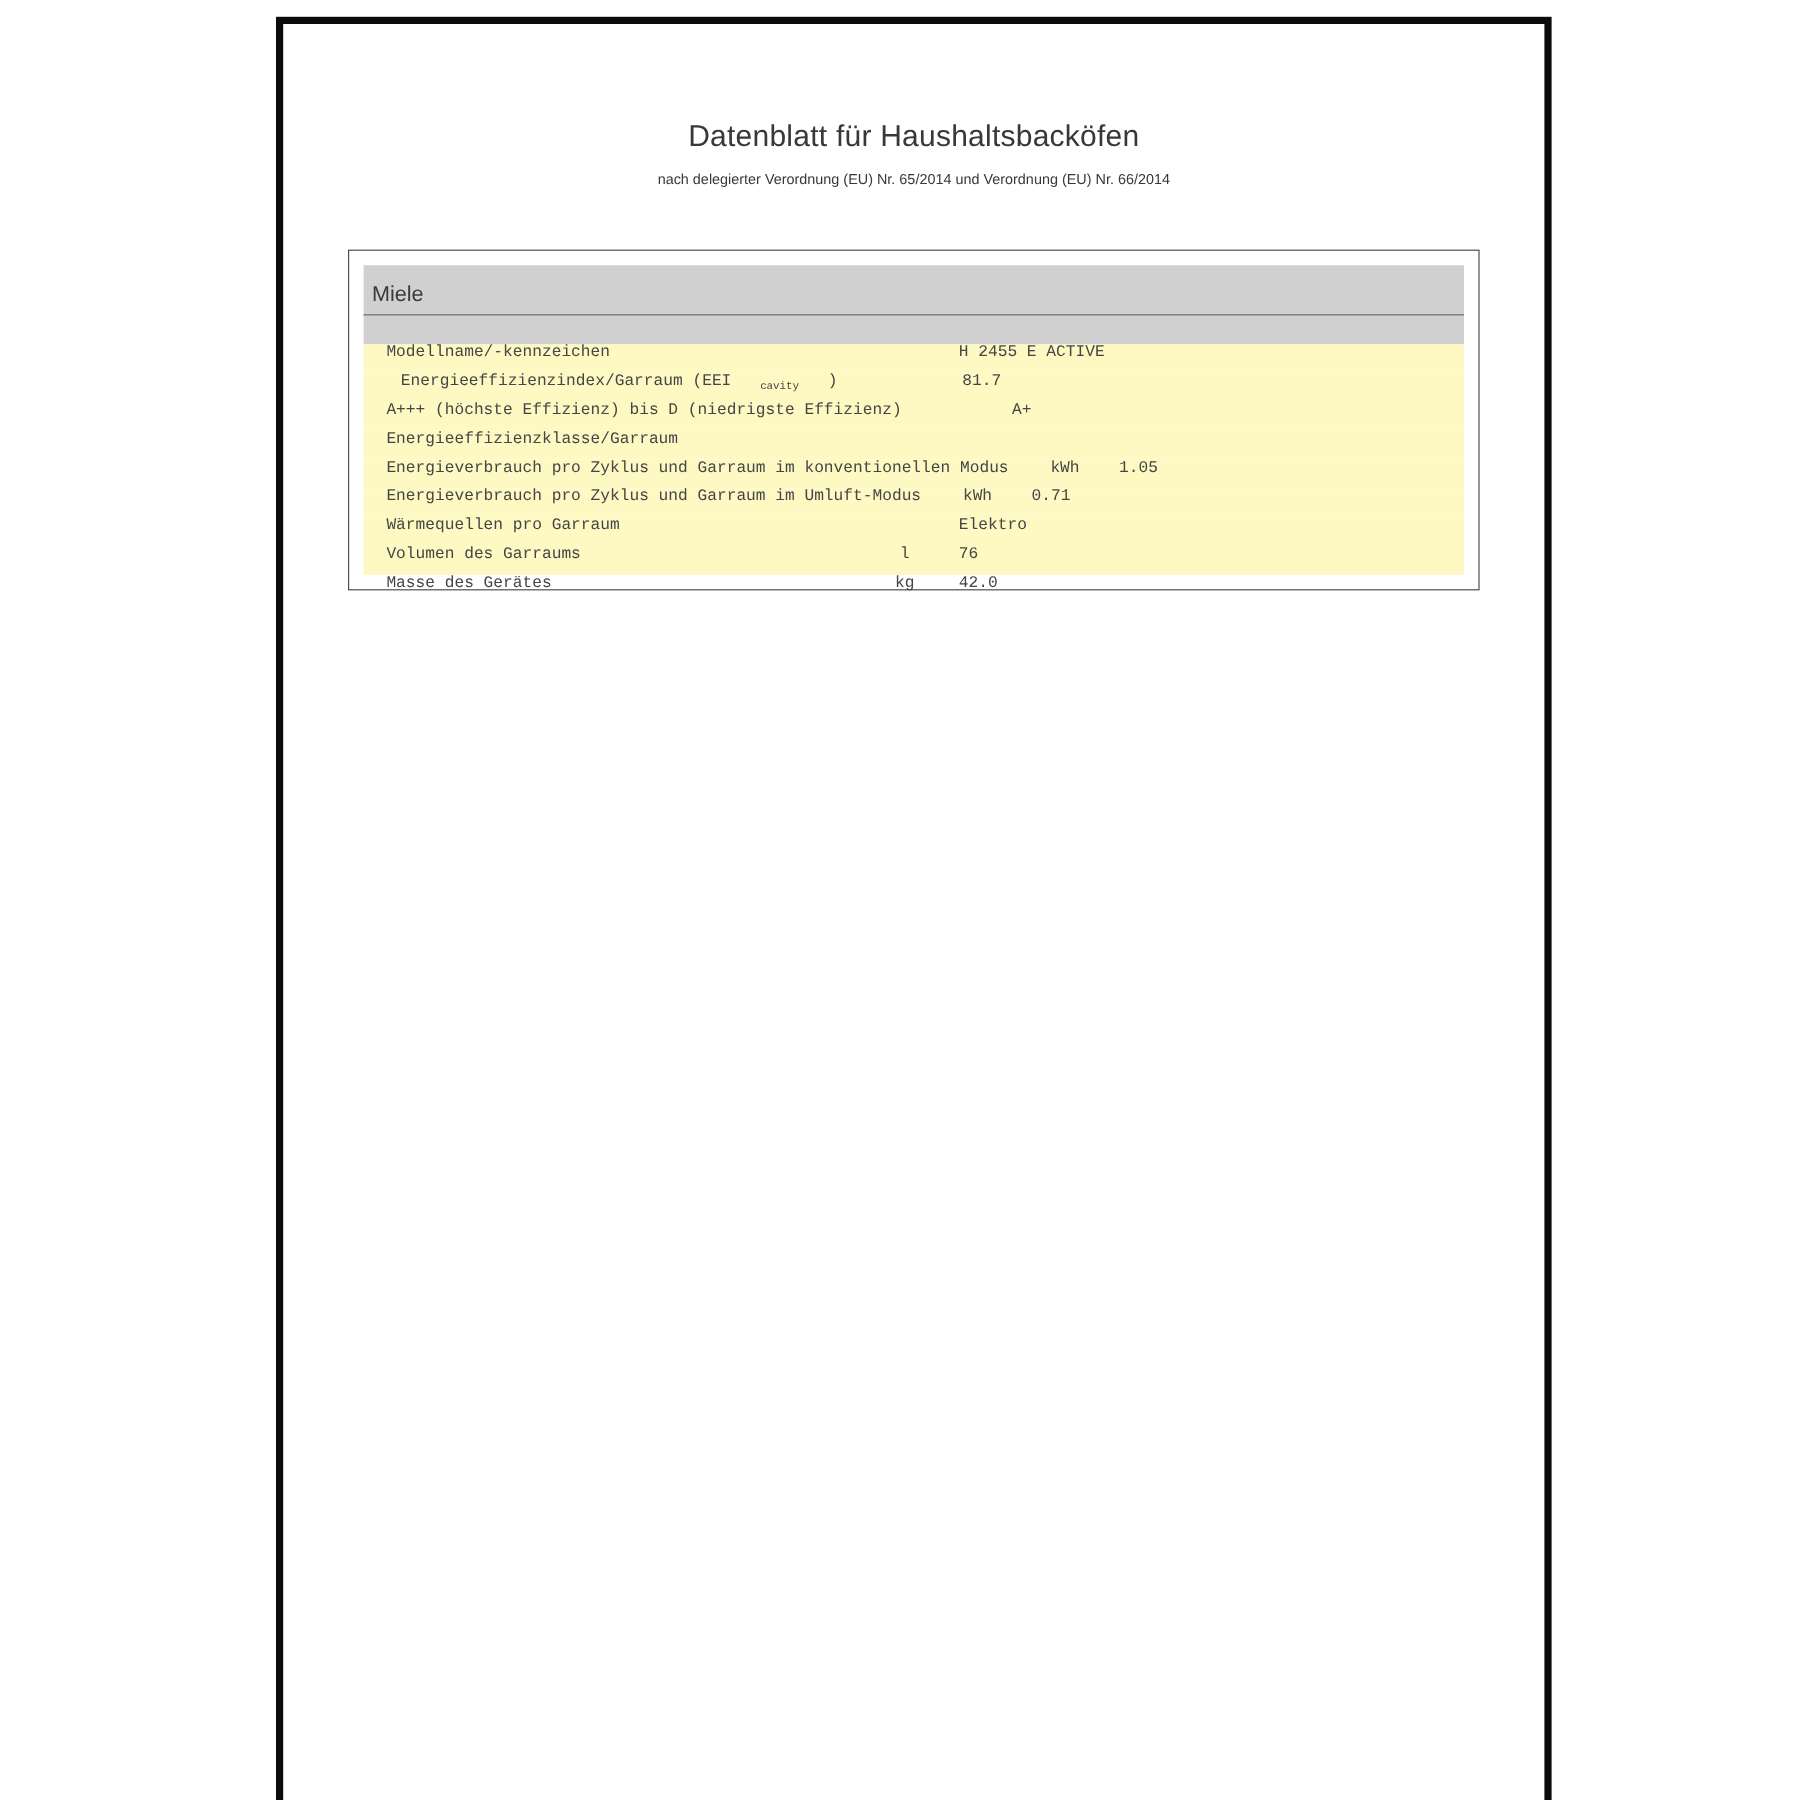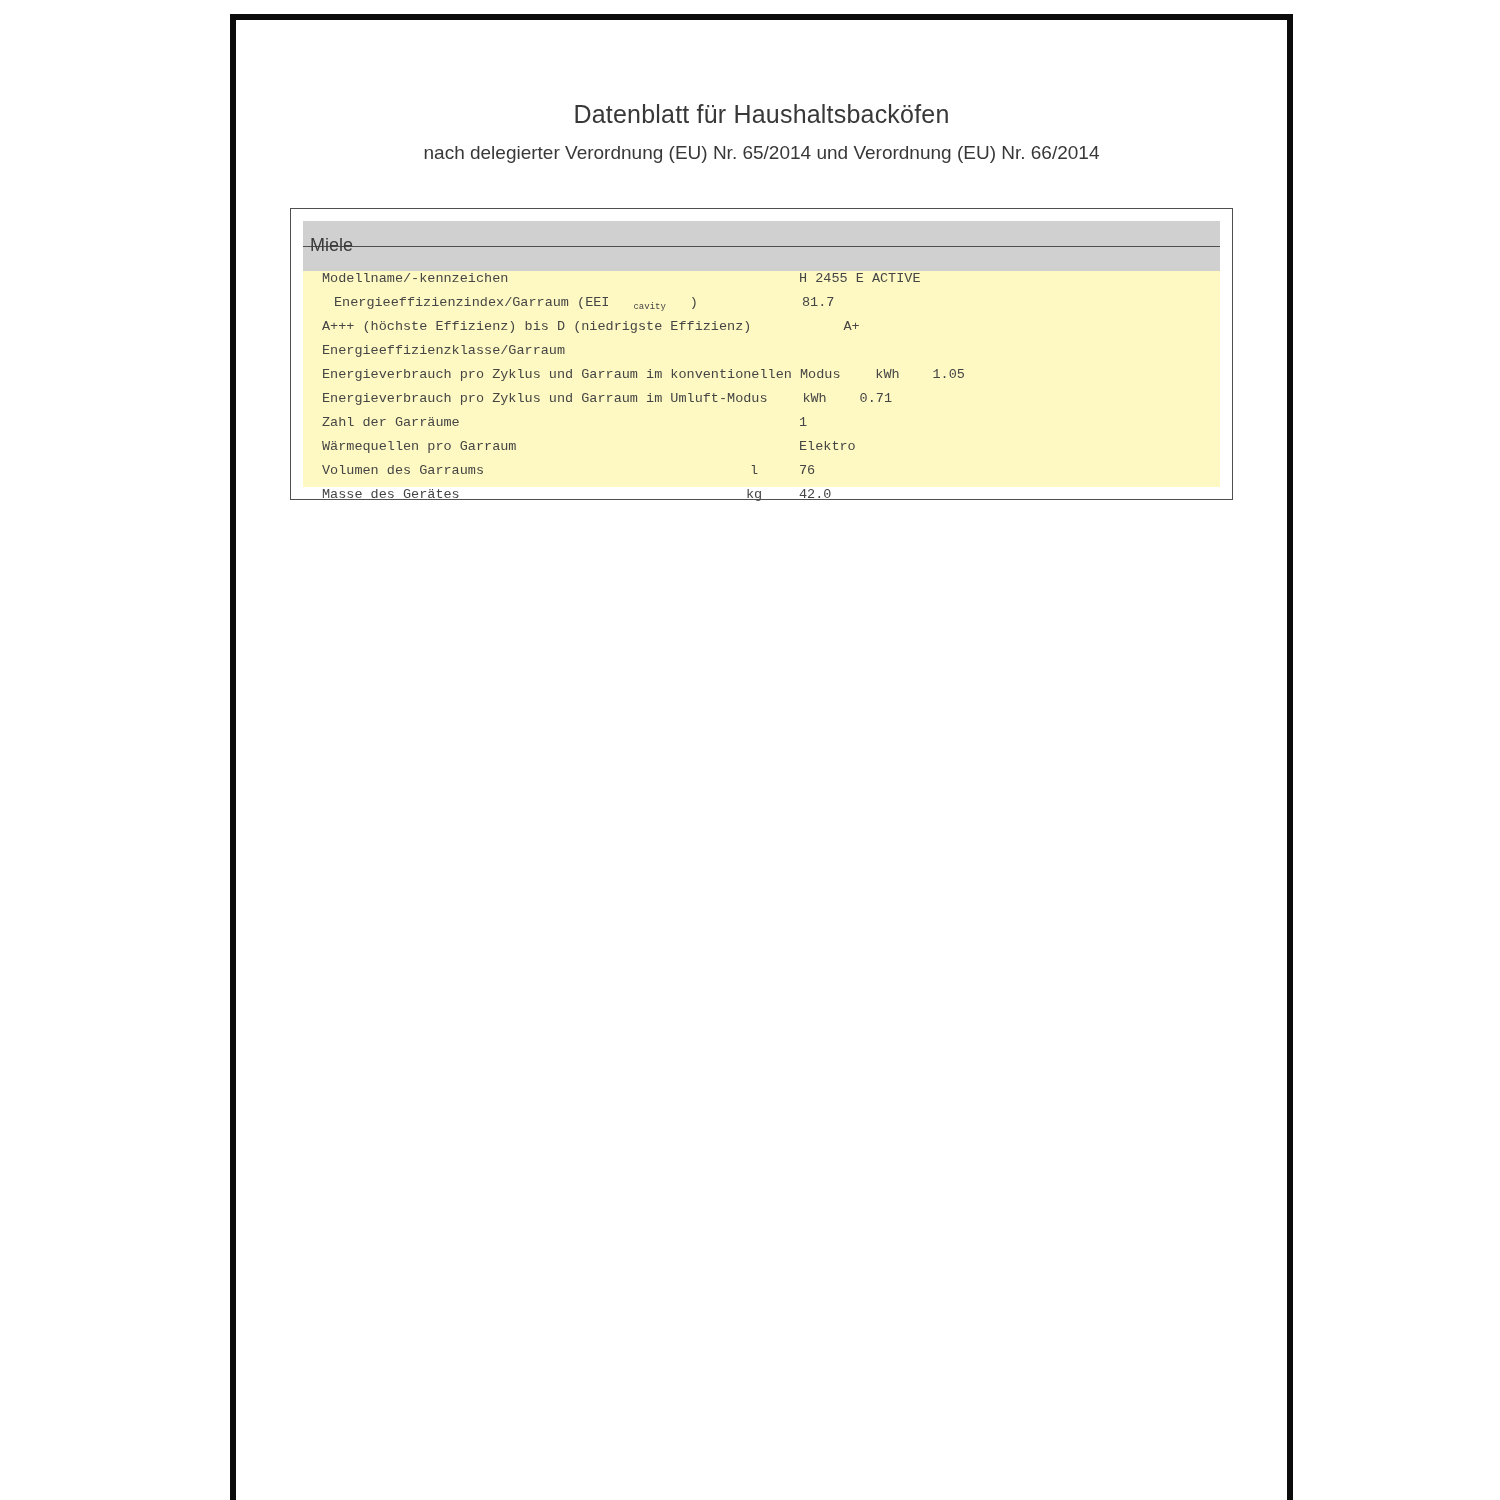--- a/index.html
+++ b/index.html
@@ -30,35 +30,35 @@
     font-weight: 400;
     color: #383838;
     letter-spacing: 0.2px;
   }
   .doc-subtitle {
     position: absolute;
     top: 110px;
     left: 0;
     right: 0;
     text-align: center;
-    font-size: 19px;
+    font-size: 12px;
     font-weight: 400;
     color: #383838;
   }
   .datasheet {
     position: absolute;
     top: 188px;
     left: 54px;
     width: 943px;
     border: 1px solid #4f4f4f;
     color: #454545;
     font-size: 13.5px;
   }
   .brand-row {
-    height: 26px;
+    height: 42px;
     line-height: 25px;
     background: #d0d0d0;
     border-bottom: 1px solid #4f4f4f;
     padding-left: 7px;
     font-size: 18px;
     color: #3a3a3a;
   }
   .row {
     display: grid;
     grid-template-columns: 1fr 70px 419px;
@@ -125,25 +125,20 @@
       <span class="cell unit">kWh</span>
       <span class="cell value">1.05</span>
     </div>
 
     <div class="row data-row">
       <span class="cell label">Energieverbrauch pro Zyklus und Garraum im Umluft-Modus</span>
       <span class="cell unit">kWh</span>
       <span class="cell value">0.71</span>
     </div>
 
-    <div class="row data-row">
-      <span class="cell label">Zahl der Garräume</span>
-      <span class="cell unit"></span>
-      <span class="cell value">1</span>
-    </div>
 
     <div class="row data-row">
       <span class="cell label">Wärmequellen pro Garraum</span>
       <span class="cell unit"></span>
       <span class="cell value">Elektro</span>
     </div>
 
     <div class="row data-row">
       <span class="cell label">Volumen des Garraums</span>
       <span class="cell unit">l</span>

